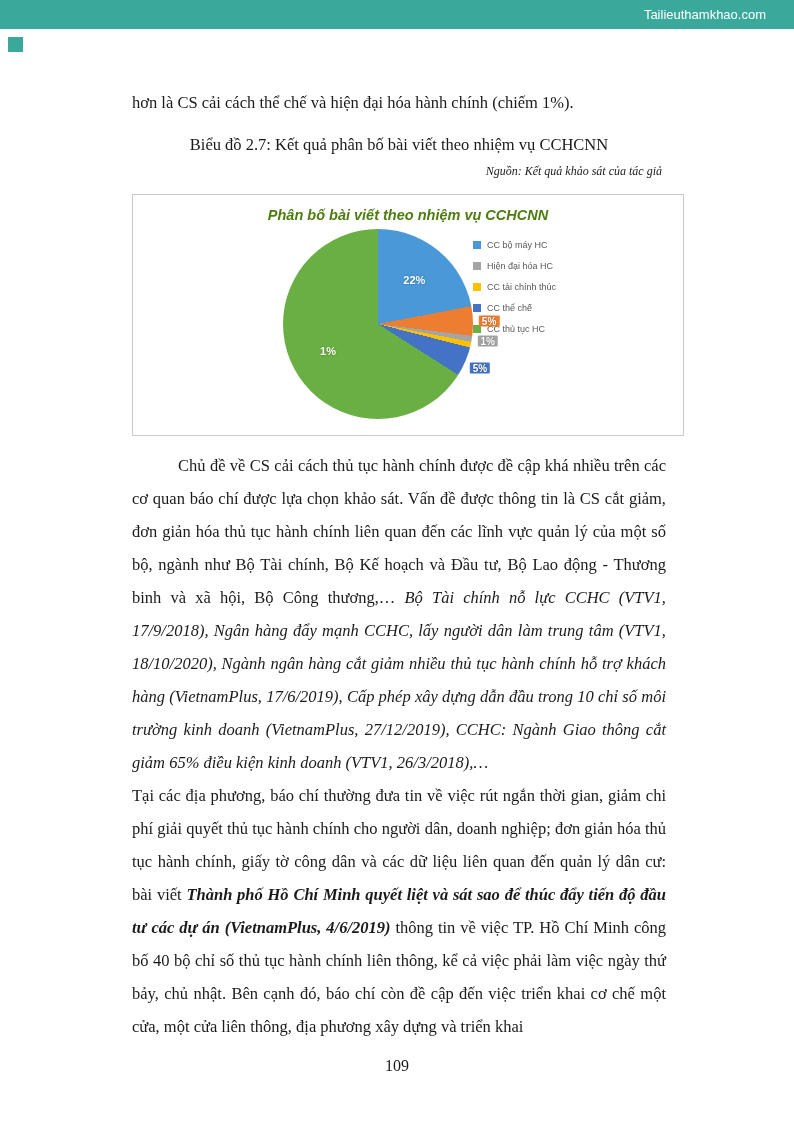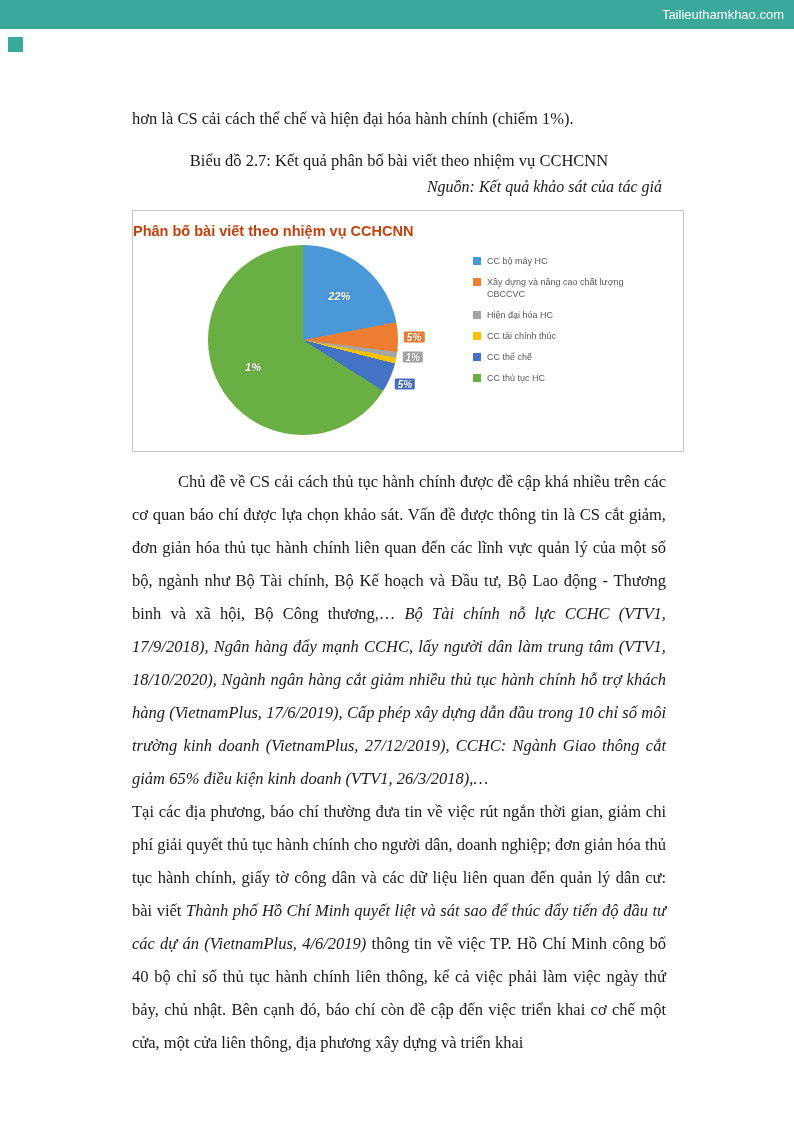--- a/index.html
+++ b/index.html
@@ -10,59 +10,59 @@
     margin: 0 auto;
     background: #ffffff;
     font-family: "Liberation Serif", "DejaVu Serif", serif;
     color: #1a1a1a;
     overflow: hidden;
   }
   
   .site-bar {
     position: absolute; top: 0; left: 0; right: 0; height: 29px;
     display: flex; align-items: center; justify-content: flex-end;
-    padding-right: 10px;
+    padding-right: 28px;
     font-family: "Liberation Sans", "DejaVu Sans", sans-serif;
     font-size: 13px; color: #ffffff;
   }
   .site-badge {
     position: absolute; top: 37px; left: 8px;
     width: 15px; height: 15px;
   }
   
   .content {
-    position: absolute; top: 102px; left: 132px; width: 534px;
+    position: absolute; top: 86px; left: 132px; width: 534px;
   }
   .para {
     font-size: 16.5px; line-height: 33px; text-align: justify;
   }
   .indent { text-indent: 46px; }
   .it { font-style: italic; }
-  .bi { font-style: italic; font-weight: normal; margin-top: 32px; }
+  .bi { font-style: italic; font-weight: bold; margin-top: 32px; }
   .fig-title {
     margin-top: 13px;
     font-size: 16.5px; font-weight: normal; text-align: center; line-height: 26px;
   }
   .fig-source {
-    font-size: 16px; font-style: italic; text-align: right; line-height: 26px;
+    font-size: 12px; font-style: italic; text-align: right; line-height: 26px;
     padding-right: 4px;
   }
   
   .chart-box {
     margin-top: 10px; margin-left: 0;
     width: 552px; height: 242px;
     border: 1px solid #c9c9c9; background: #ffffff;
     font-family: "Liberation Sans", "DejaVu Sans", sans-serif;
   }
   .chart-title {
     margin-top: 12px;
-    font-size: 14.5px; font-weight: bold; color: #c2410c;
+    text-align: center; font-size: 14.5px; font-weight: bold; color: #4d7c0f; font-style: italic;
   }
   .chart-body { display: flex; margin-top: 6px; }
-  .pie-area { width: 340px; display: flex; justify-content: center; font-style: italic; }
+  .pie-area { width: 340px; display: flex; justify-content: flex-end; }
   .pie-wrap { position: relative; width: 190px; height: 190px; }
   .pie { position: absolute; left: 0; top: 0; width: 190px; height: 190px; border-radius: 50%; }
   .pie-label {
     position: absolute; transform: translate(-50%, -50%);
     color: #ffffff; font-weight: bold; font-size: 11px;
     text-shadow: 0 0 2px rgba(0,0,0,0.35); white-space: nowrap; z-index: 2;
   }
   .pie-label.small-lbl { font-size: 10px; padding: 0 3px; border-radius: 1px; }
   .legend { width: 185px; padding-top: 10px; padding-right: 8px; }
   .legend-item { display: flex; align-items: flex-start; margin-bottom: 9px; }
@@ -104,24 +104,20 @@
             <span class="pie-label small-lbl" style="left: 197.008px; top: 139.143px; background: rgb(68, 114, 196);">5%</span>
             <span class="pie-label" style="left: 45.0505px; top: 122.46px;">1%</span>
           </div>
         </div>
         <div class="legend">
           <div class="legend-item">
             <span class="swatch" style="background: rgb(74, 152, 216);"></span>
             <span class="legend-label">CC bộ máy HC</span>
           </div>
           <div class="legend-item">
-            <span class="swatch" style="background: rgb(237, 125, 49);"></span>
-            <span class="legend-label">Xây dựng và nâng cao chất lượng CBCCVC</span>
-          </div>
-          <div class="legend-item">
             <span class="swatch" style="background: rgb(165, 165, 165);"></span>
             <span class="legend-label">Hiện đại hóa HC</span>
           </div>
           <div class="legend-item">
             <span class="swatch" style="background: rgb(255, 192, 0);"></span>
             <span class="legend-label">CC tài chính thúc</span>
           </div>
           <div class="legend-item">
             <span class="swatch" style="background: rgb(68, 114, 196);"></span>
             <span class="legend-label">CC thể chế</span>
@@ -134,14 +130,15 @@
       </div>
     </div>
 
     <div class="body-block">
       <p class="para indent"><span>Chủ đề về CS cải cách thủ tục hành chính được đề cập khá nhiều trên các cơ quan báo chí được lựa chọn khảo sát. Vấn đề được thông tin là CS cắt giảm, đơn giản hóa thủ tục hành chính liên quan đến các lĩnh vực quản lý của một số bộ, ngành như Bộ Tài chính, Bộ Kế hoạch và Đầu tư, Bộ Lao động - Thương binh và xã hội, Bộ Công thương,… </span><span class="it">Bộ Tài chính nỗ lực CCHC (VTV1, 17/9/2018), Ngân hàng đẩy mạnh CCHC, lấy người dân làm trung tâm (VTV1, 18/10/2020), Ngành ngân hàng cắt giảm nhiều thủ tục hành chính hỗ trợ khách hàng (VietnamPlus, 17/6/2019), Cấp phép xây dựng dẫn đầu trong 10 chỉ số môi trường kinh doanh (VietnamPlus, 27/12/2019), CCHC: Ngành Giao thông cắt giảm 65% điều kiện kinh doanh (VTV1, 26/3/2018),…</span></p>
       <p class="para"><span>Tại các địa phương, báo chí thường đưa tin về việc rút ngắn thời gian, giảm chi phí giải quyết thủ tục hành chính cho người dân, doanh nghiệp; đơn giản hóa thủ tục hành chính, giấy tờ công dân và các dữ liệu liên quan đến quản lý dân cư: bài viết </span><span class="bi">Thành phố Hồ Chí Minh quyết liệt và sát sao để thúc đẩy tiến độ đầu tư các dự án (VietnamPlus, 4/6/2019)</span><span> thông tin về việc TP. Hồ Chí Minh công bố 40 bộ chỉ số thủ tục hành chính liên thông, kể cả việc phải làm việc ngày thứ bảy, chủ nhật. Bên cạnh đó, báo chí còn đề cập đến việc triển khai cơ chế một cửa, một cửa liên thông, địa phương xây dựng và triển khai</span></p>
     </div>
 
   </div>
 
+  <div class="page-number">109</div>
 
 </div>
 
 </body></html>

